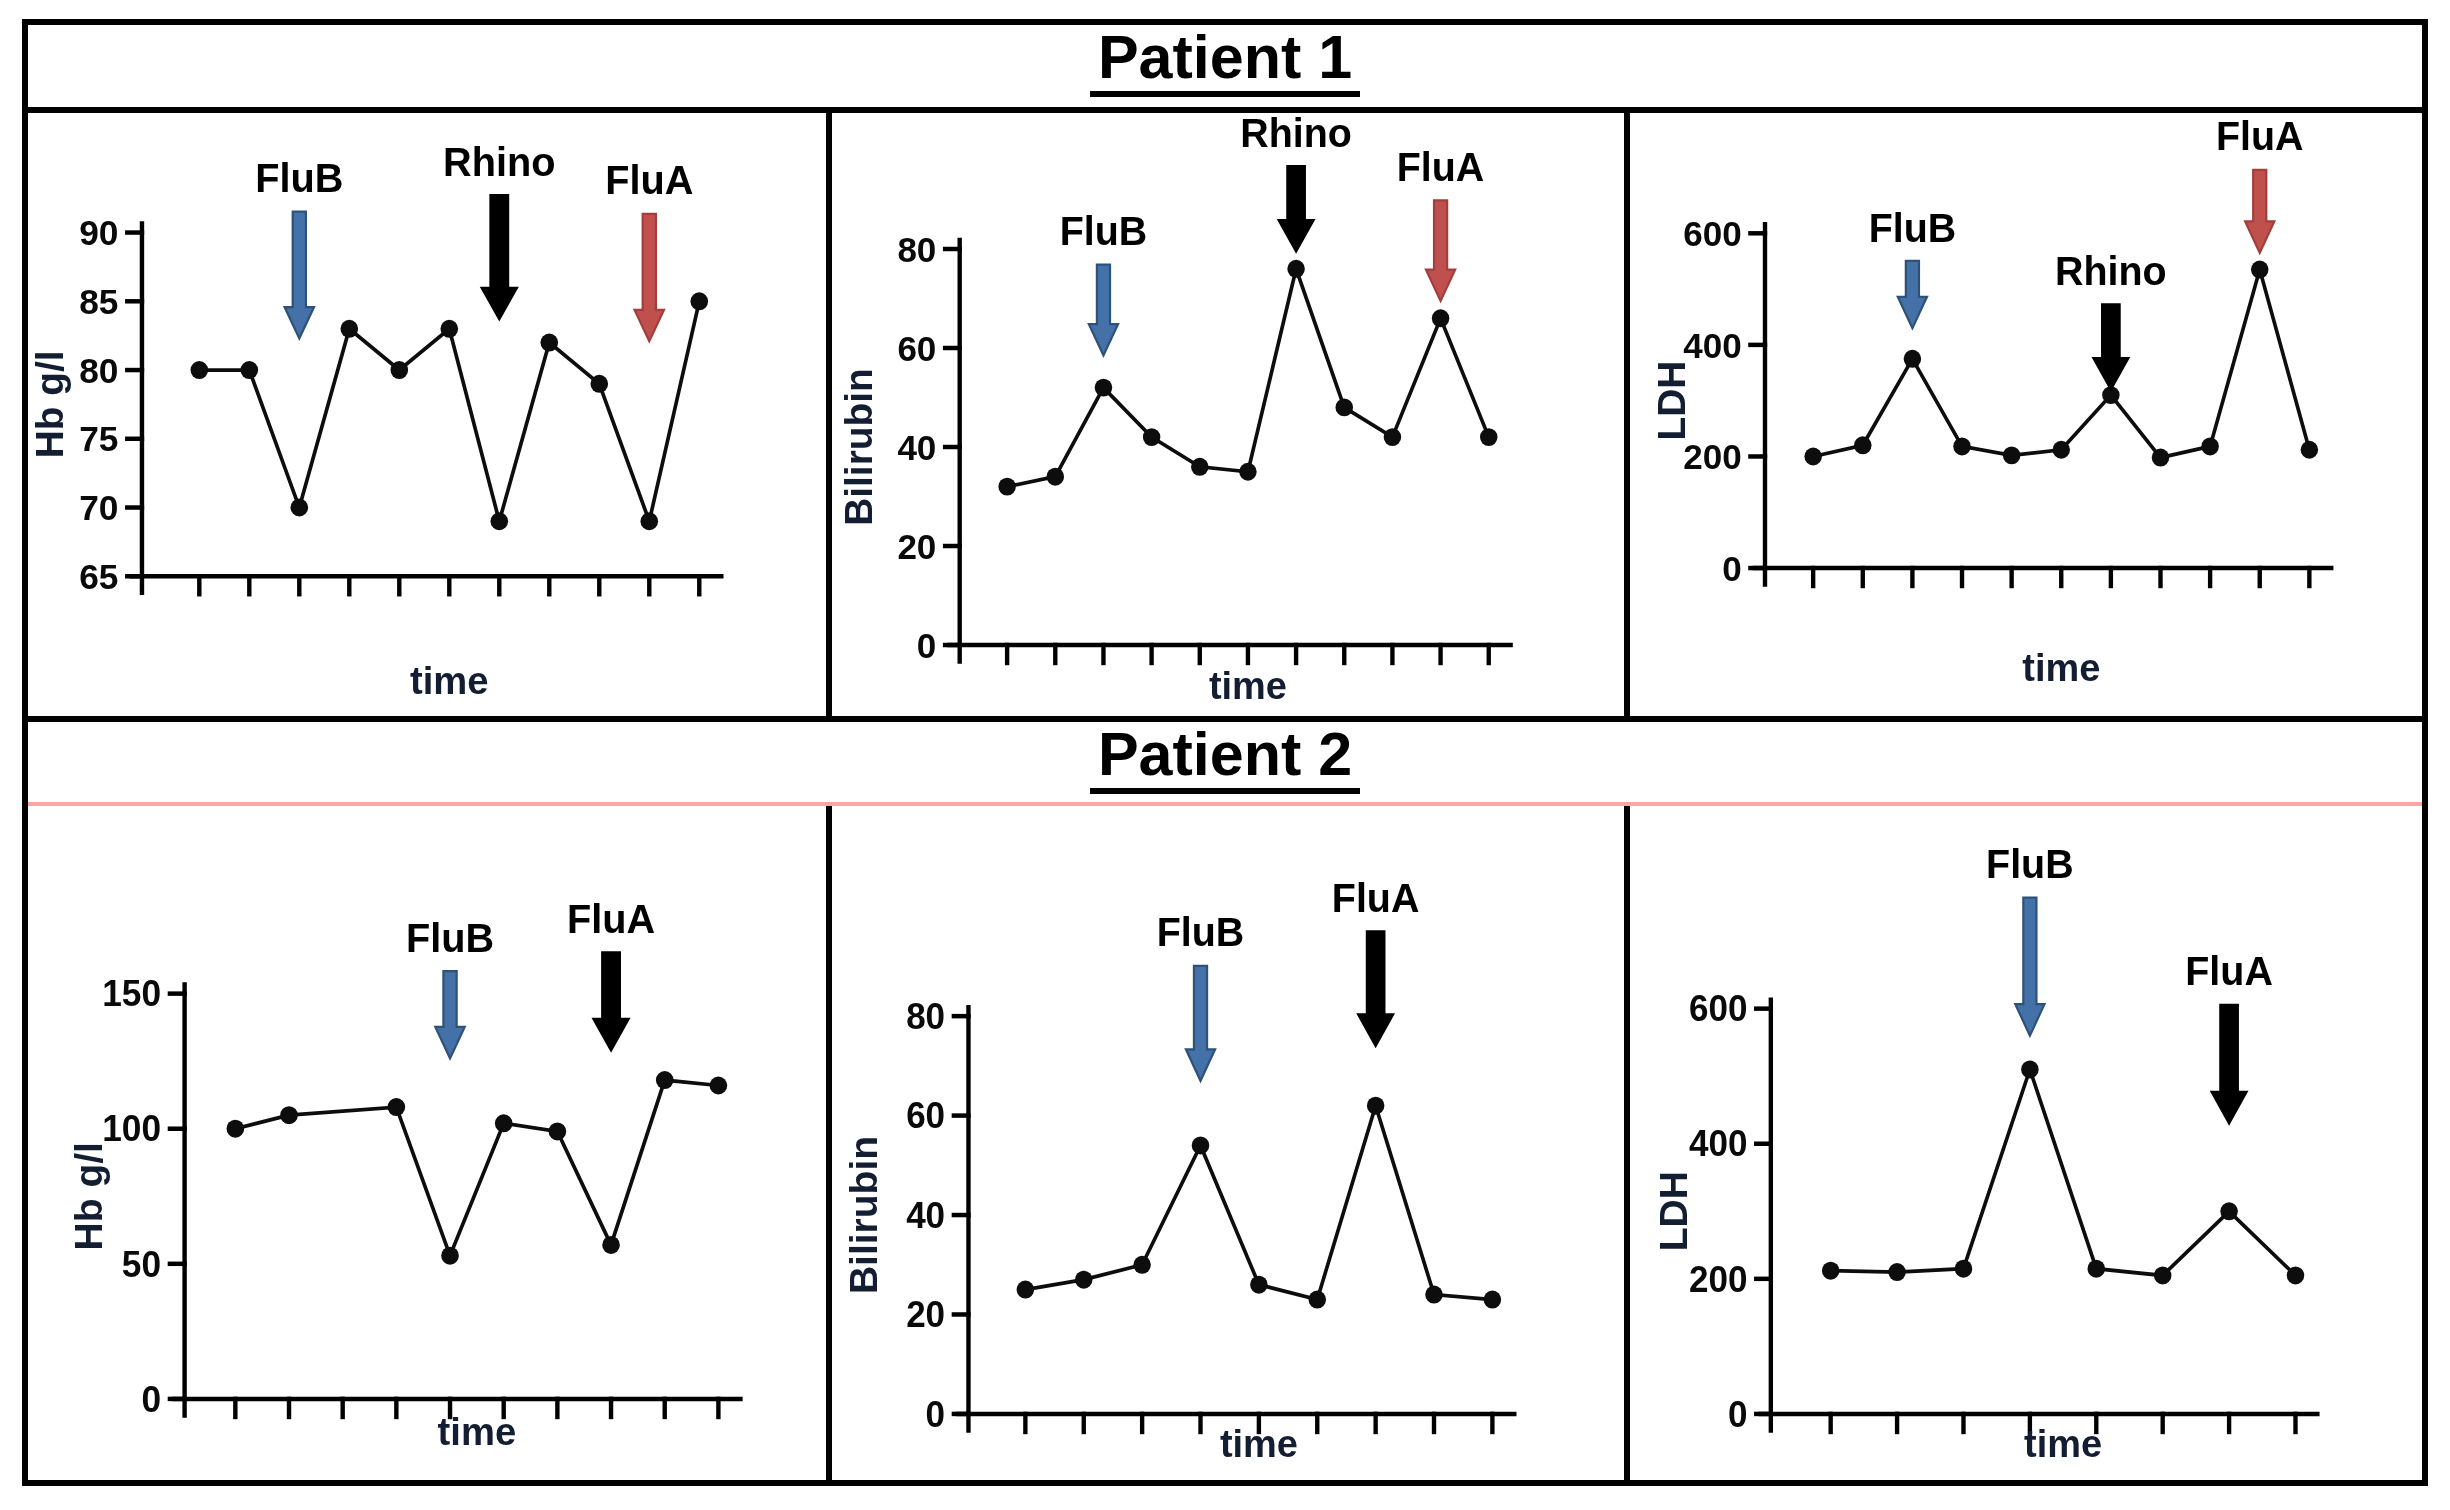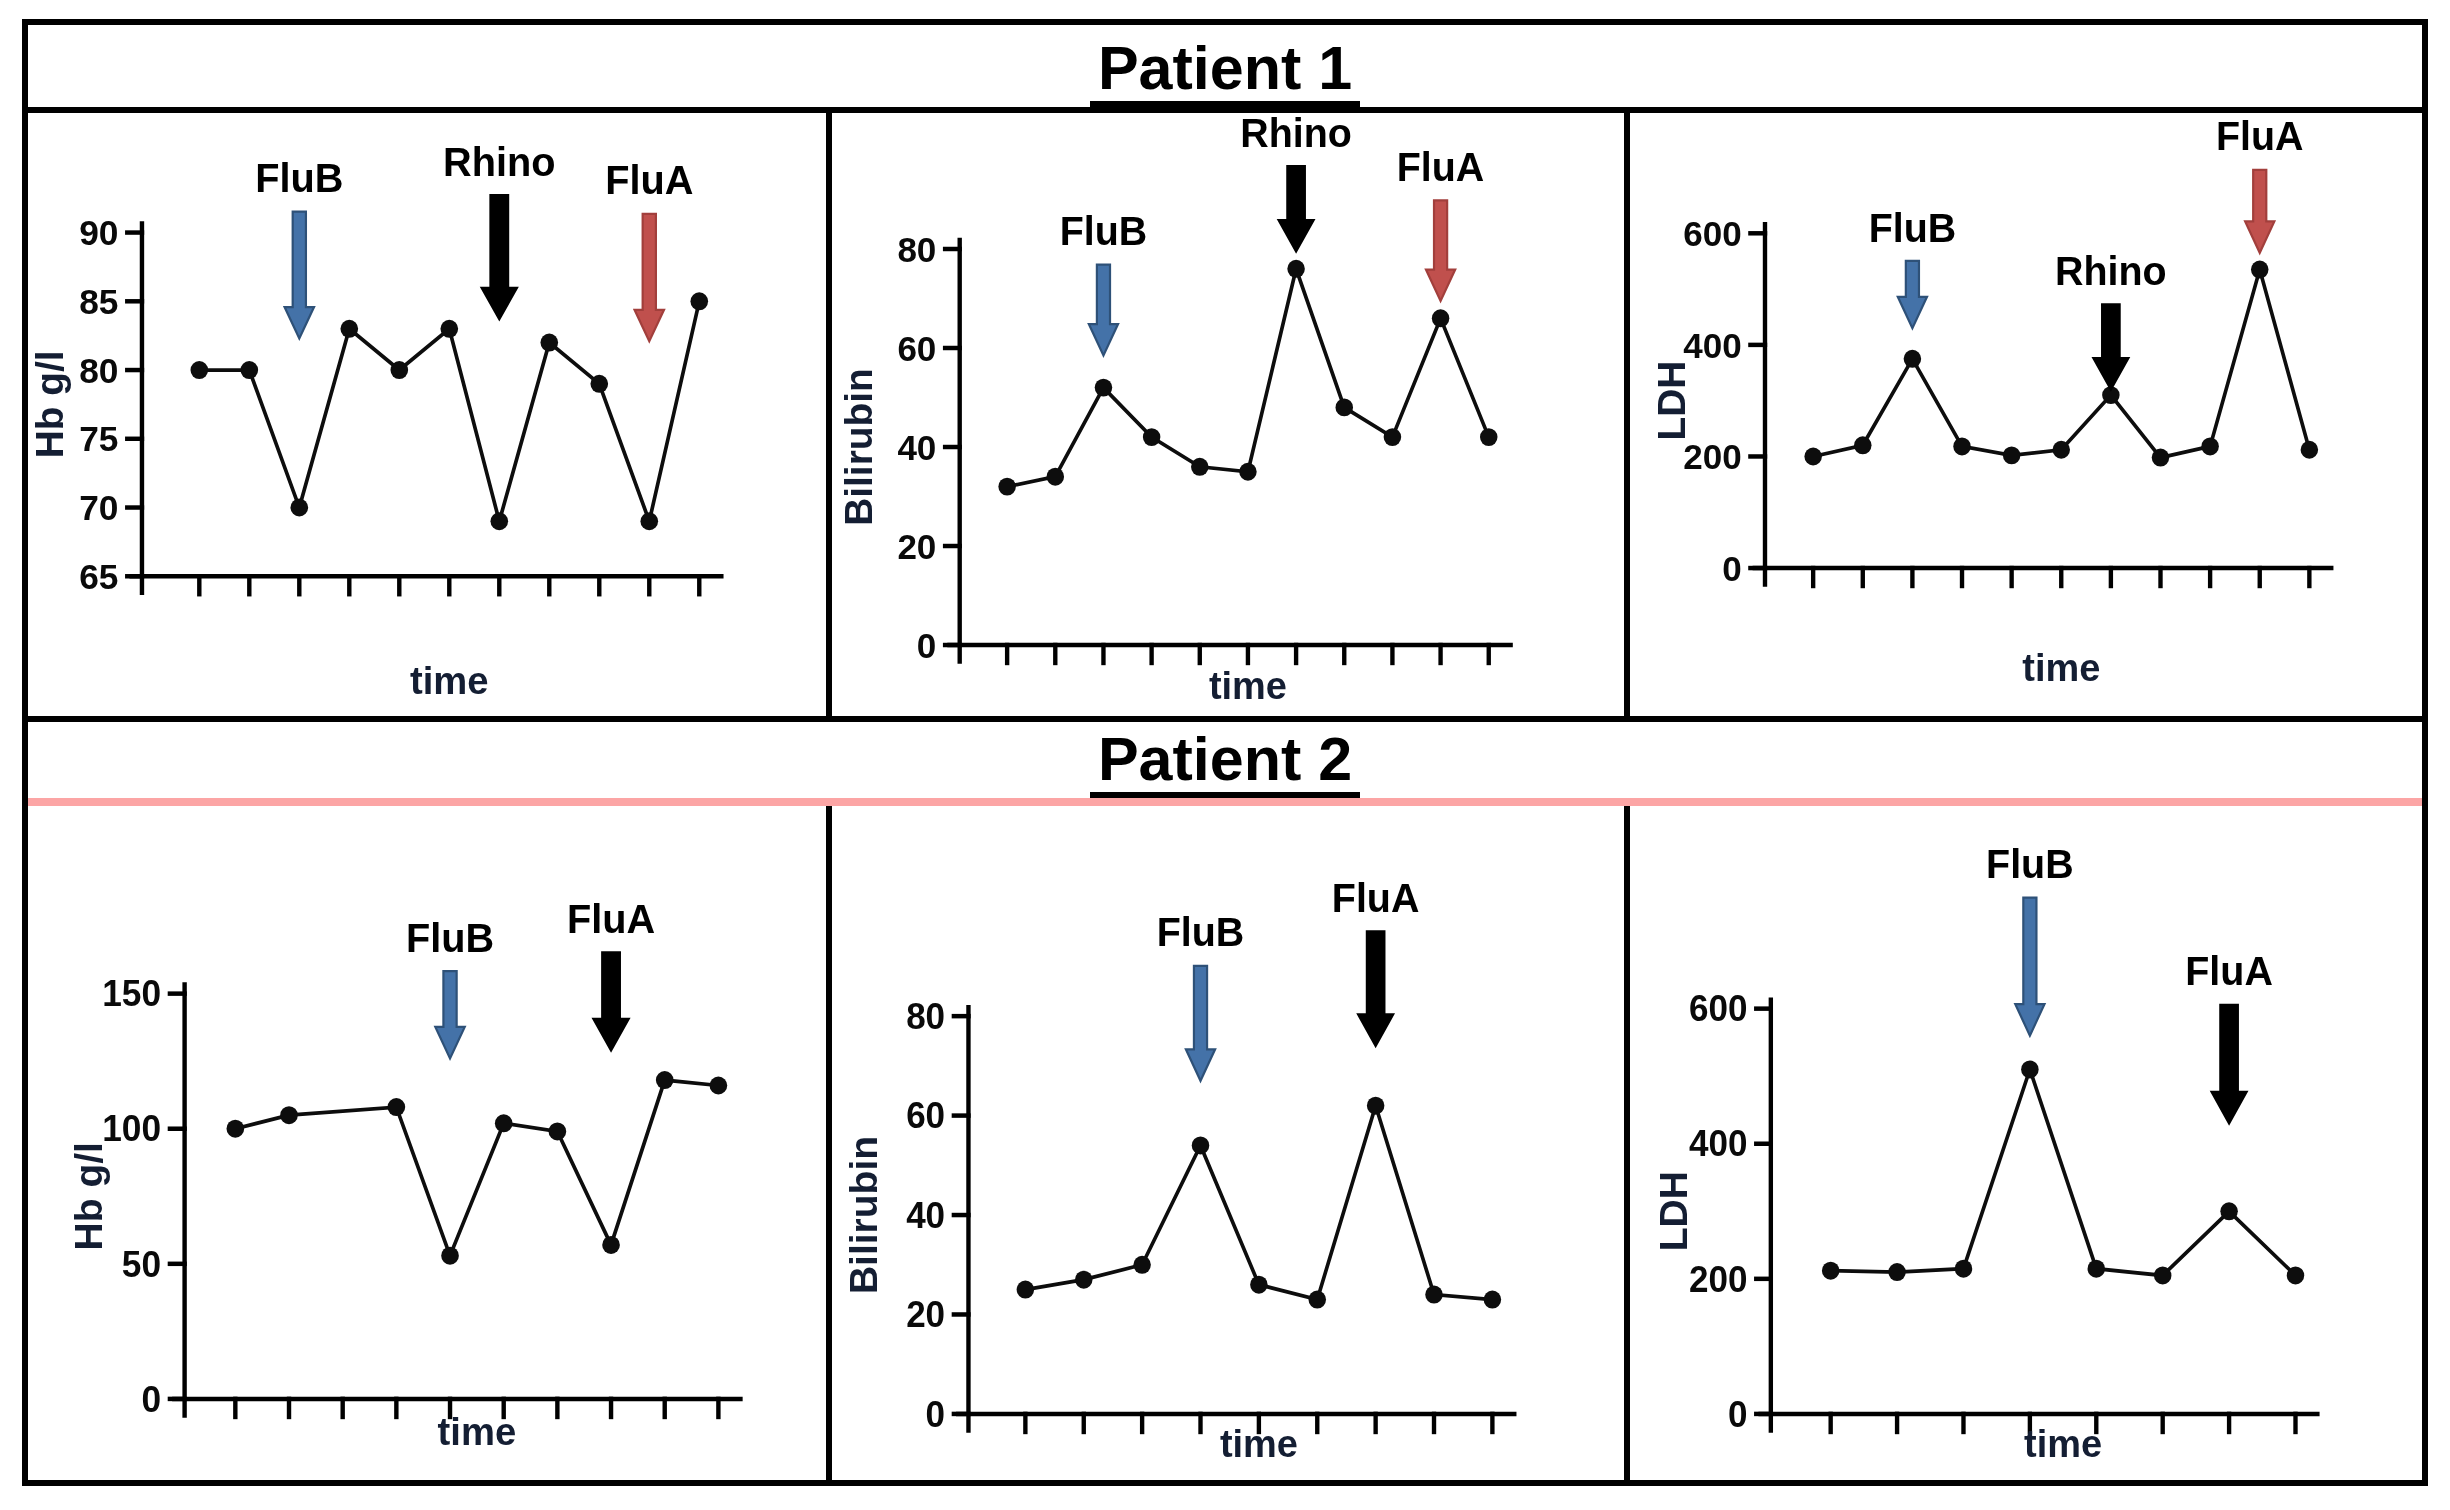--- a/index.html
+++ b/index.html
@@ -1,21 +1,21 @@
 <!DOCTYPE html>
 <html style="font-size:12px"><head>
 <meta charset="utf-8">
 <style>
   html,body{margin:0;padding:0;background:#ffffff;}
   body{width:2450px;height:1511px;position:relative;font-family:"Liberation Sans","DejaVu Sans",sans-serif;}
   .figure{position:absolute;left:22.4px;top:19.4px;right:22.4px;bottom:25.4px;border:6px solid #000;box-sizing:border-box;
           display:grid;grid-template-rows:88px 603px 90px 1fr;background:#fff;}
-  .title-bar{display:flex;align-items:flex-end;justify-content:center;box-sizing:border-box;background:#fff;}
+  .title-bar{display:flex;align-items:flex-start;justify-content:center;box-sizing:border-box;background:#fff;}
   .title-bar.first{border-bottom:6px solid #000;}
-  .title-bar.mid{border-top:6px solid #000;border-bottom:8px solid #fca5a5;}
+  .title-bar.mid{border-top:6px solid #000;border-bottom:4px solid #fca5a5;}
   .patient-title{font-size:61px;font-weight:700;color:#000;border-bottom:6px solid #000;padding:0 7.5px 1.5px 7.5px;line-height:1.05;}
   .chart-row{display:grid;grid-template-columns:1fr 1fr 1fr;min-height:0;}
   .panel{position:relative;box-sizing:border-box;background:#fff;}
   .panel + .panel{border-left:6px solid #000;}
   .panel svg{position:absolute;left:0;top:0;width:100%;height:100%;display:block;}
   .ax{stroke:#000;stroke-width:6;stroke-linecap:square;}
   .series{fill:none;stroke:#0d0d0d;stroke-width:5;}
   .dot{fill:#0d0d0d;}
   .tick{font-size:48px;font-weight:700;fill:#0a0a0a;}
   .atitle{font-size:52px;font-weight:700;fill:#141e33;}

